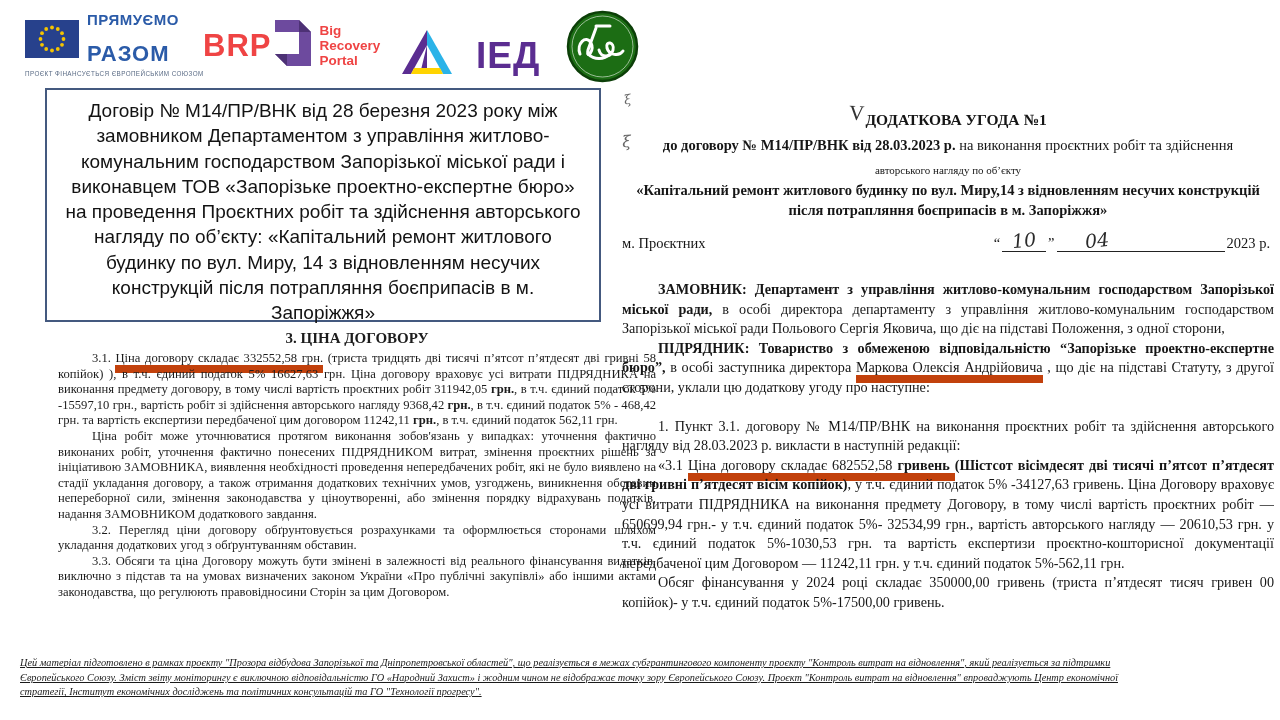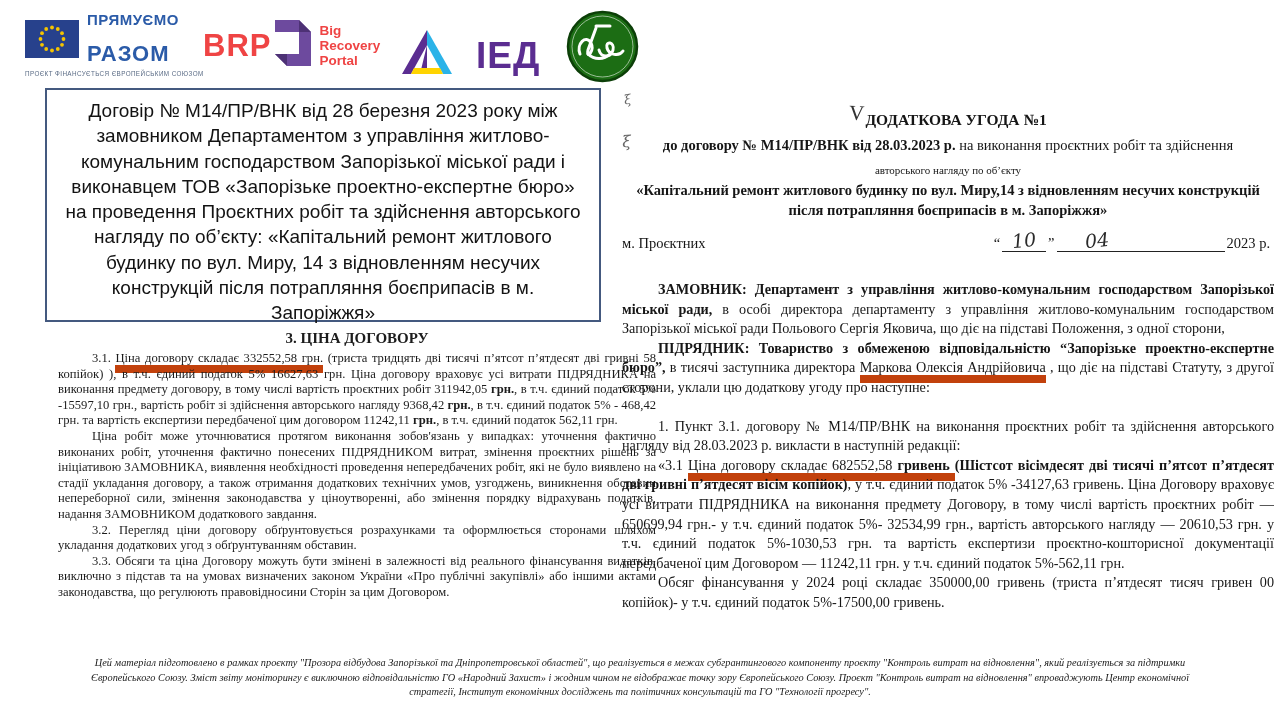--- a/index.html
+++ b/index.html
@@ -51,23 +51,24 @@
   .dgap.day{width:44px;}
   .dgap.month{width:140px;text-align:left;padding-left:28px;}
   .rdoc-body{margin-top:28px;}
   .rdoc-body p{margin:0;font-size:14.2px;line-height:19.6px;text-align:justify;text-indent:36px;}
   .rdoc-body p.gap-top{margin-top:19px;}
   .scribble{position:absolute;color:#666;font-family:"DejaVu Serif",serif;font-style:italic;}
   .scrib1{left:2px;top:0px;font-size:13px;transform:rotate(-10deg);}
   .scrib2{left:0px;top:40px;font-size:16px;transform:rotate(-4deg);}
   
   .footer{
-    position:absolute;left:20px;top:656px;width:1240px;text-align:center;
+    position:absolute;left:20px;top:656px;width:1240px;text-align:left;
     font-style:italic;font-size:10.3px;line-height:14.6px;color:#1a1a1a;
     font-family:"Liberation Serif",serif;
+    text-decoration:underline;
   }
 </style>
 </head>
 <body>
 
 <div class="logos">
 
   <div class="eu-logo">
     <div class="eu-top">
       <div class="eu-flag">
@@ -167,21 +168,21 @@
       <span>“</span>
       <span class="dgap day"><span class="hw">10</span></span>
       <span>”</span>
       <span class="dgap month"><span class="hw">04</span></span>
       <span>2023 р.</span>
     </span>
   </div>
 
   <div class="rdoc-body">
     <p><span class="b">ЗАМОВНИК: Департамент з управління житлово-комунальним господарством Запорізької міської ради,</span><span> в особі директора департаменту з управління житлово-комунальним господарством Запорізької міської ради Польового Сергія Яковича, що діє на підставі Положення, з одної сторони,</span></p>
-    <p><span class="b">ПІДРЯДНИК: Товариство з обмеженою відповідальністю “Запорізьке проектно-експертне бюро”,</span><span> в тисячі заступника директора </span><span class="redline">Маркова Олексія Андрійовича</span><span> , що діє на підставі Статуту, з другої сторони, уклали цю додаткову угоду  про наступне:</span></p>
+    <p><span class="b">ПІДРЯДНИК: Товариство з обмеженою відповідальністю “Запорізьке проектно-експертне бюро”,</span><span> в особі заступника директора </span><span class="redline">Маркова Олексія Андрійовича</span><span> , що діє на підставі Статуту, з другої сторони, уклали цю додаткову угоду  про наступне:</span></p>
     <p class="gap-top"><span>1. Пункт 3.1. договору № М14/ПР/ВНК  на виконання проєктних робіт та здійснення авторського нагляду від 28.03.2023 р. викласти в наступній редакції:</span></p>
     <p><span>«3.1 </span><span class="redline">Ціна договору  складає 682552,58 </span><span class="b redline">гривень </span><span class="b">(Шістсот вісімдесят дві тисячі п’ятсот п’ятдесят дві гривні п’ятдесят вісім копійок)</span><span>, у т.ч. єдиний податок 5% -34127,63 гривень. Ціна Договору враховує усі витрати ПІДРЯДНИКА на виконання предмету Договору, в тому числі вартість проєктних робіт — 650699,94 грн.- у т.ч. єдиний податок 5%- 32534,99 грн., вартість авторського нагляду — 20610,53 грн. у т.ч. єдиний податок 5%-1030,53 грн.  та вартість експертизи проєктно-кошторисної документації передбаченої цим Договором — 11242,11 грн. у т.ч. єдиний податок 5%-562,11 грн.</span></p>
     <p><span>Обсяг фінансування у 2024 році складає 350000,00 гривень (триста п’ятдесят тисяч гривен 00 копійок)- у т.ч. єдиний податок 5%-17500,00 гривень.</span></p>
   </div>
 </div>
 
 <div class="footer">
   <div>Цей матеріал підготовлено в рамках проєкту "Прозора відбудова Запорізької та Дніпропетровської  областей", що реалізується в межах субгрантингового компоненту проєкту "Контроль витрат на відновлення", який реалізується за підтримки</div>
   <div>Європейського Союзу.  Зміст звіту моніторингу є виключною відповідальністю ГО «Народний Захист» і жодним чином не відображає точку зору Європейського Союзу. Проєкт "Контроль витрат на відновлення" впроваджують Центр економічної</div>
   <div>стратегії, Інститут економічних досліджень та політичних консультацій та ГО "Технології прогресу".</div>

